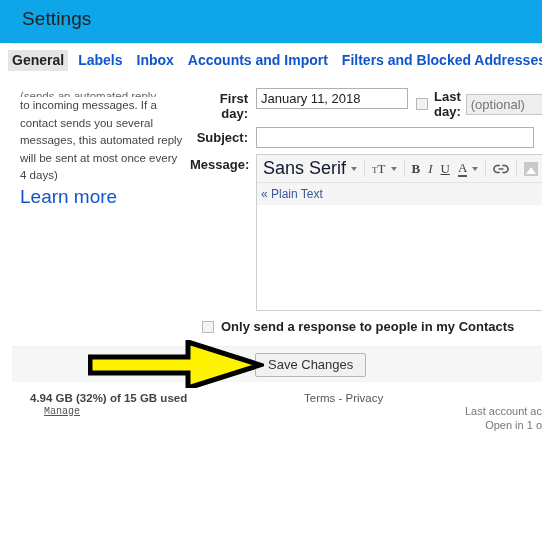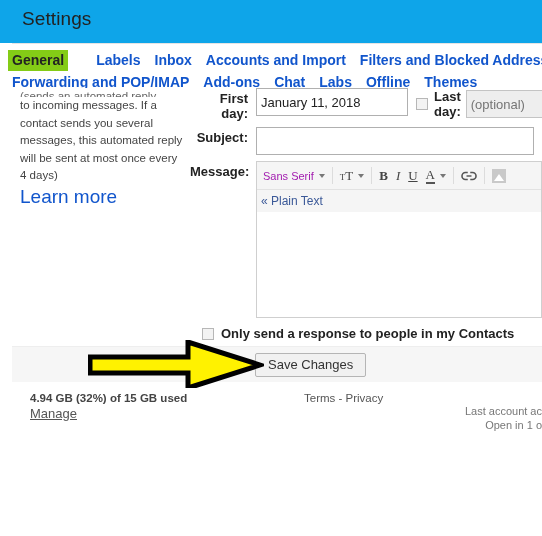--- a/index.html
+++ b/index.html
@@ -54,24 +54,24 @@
   .tab {
     font-size: 14px;
     font-weight: bold;
     color: #15c;
     margin-right: 14px;
     cursor: pointer;
     text-decoration: none;
   }
   .tab.active {
     color: #222222;
-    background: #84cc16;
+    background: #e5e5e5;
     padding: 1px 4px;
     margin-left: -4px;
-    margin-right: 28px;
+    margin-right: 10px;
   }
 
   
   .content {
     position: absolute;
     left: 12px; top: 88px;
     width: 530px;
     height: 296px;
     background: #ffffff;
     overflow: hidden;
@@ -127,21 +127,21 @@
     padding-top: 3px;
     padding-right: 8px;
     flex: 0 0 66px;
   }
   .txtin {
     font-family: "Liberation Sans", sans-serif;
     font-size: 13px;
     color: #222;
     border: 1px solid #b0b0b0;
     background: #fff;
-    height: 28px;
+    height: 21px;
     padding: 1px 4px;
     outline: none;
   }
   #first-day-input { width: 152px; }
   #subject-input { width: 278px; }
   #last-day-input {
     width: 78px;
     background: #eeeeee;
     color: #888888;
     border: 1px solid #c4c4c4;
@@ -185,21 +185,21 @@
   .tb-item {
     display: flex;
     align-items: center;
     height: 22px;
     padding: 0 4px;
     color: #444444;
     font-size: 12px;
     cursor: pointer;
     flex: 0 0 auto;
   }
-  .tb-font { font-size: 11px; color: #a21caf; }
+  .tb-font { font-size: 18px; color: #0f172a; }
   .caret {
     width: 0; height: 0;
     border-left: 3.5px solid transparent;
     border-right: 3.5px solid transparent;
     border-top: 4px solid #777777;
     margin-left: 5px;
     flex: 0 0 auto;
   }
   .tb-sep {
     width: 1px; height: 17px;
@@ -311,25 +311,26 @@
   }
   .storage-line {
     position: absolute;
     left: 18px; top: 4px;
     font-size: 11.5px;
     font-weight: bold;
     color: #444444;
   }
   .manage-link {
     position: absolute;
-    left: 18px; top: 18px;
-    font-size: 13px;
+    left: 32px; top: 18px;
+    font-size: 10px;
     color: #555555;
     text-decoration: underline;
     cursor: pointer;
+    font-family: Liberation Mono, monospace;
   }
   .terms-wrap {
     position: absolute;
     left: 292px; top: 4px;
     font-size: 11.5px;
     color: #555555;
   }
   .terms-wrap a {
     color: #555555;
     cursor: pointer;
@@ -358,28 +359,20 @@
   </div>
   <div class="title-rule"></div>
 
   <div class="tabs-wrap">
     <div class="tabs-row">
       <span class="tab active">General</span>
       <span class="tab">Labels</span>
       <span class="tab">Inbox</span>
       <span class="tab">Accounts and Import</span>
       <span class="tab">Filters and Blocked Addresses</span>
-    </div>
-    <div class="tabs-row">
-      <span class="tab">Forwarding and POP/IMAP</span>
-      <span class="tab">Add-ons</span>
-      <span class="tab">Chat</span>
-      <span class="tab">Labs</span>
-      <span class="tab">Offline</span>
-      <span class="tab">Themes</span>
     </div>
   </div>
 
   <div class="content">
     <div class="content-inner">
 
       <div class="help-col">
         <div class="help-text">
           <span class="clipped-line">(sends an automated reply</span>
           <span>to incoming messages. If a contact sends you several messages, this automated reply will be sent at most once every 4 days)</span>

